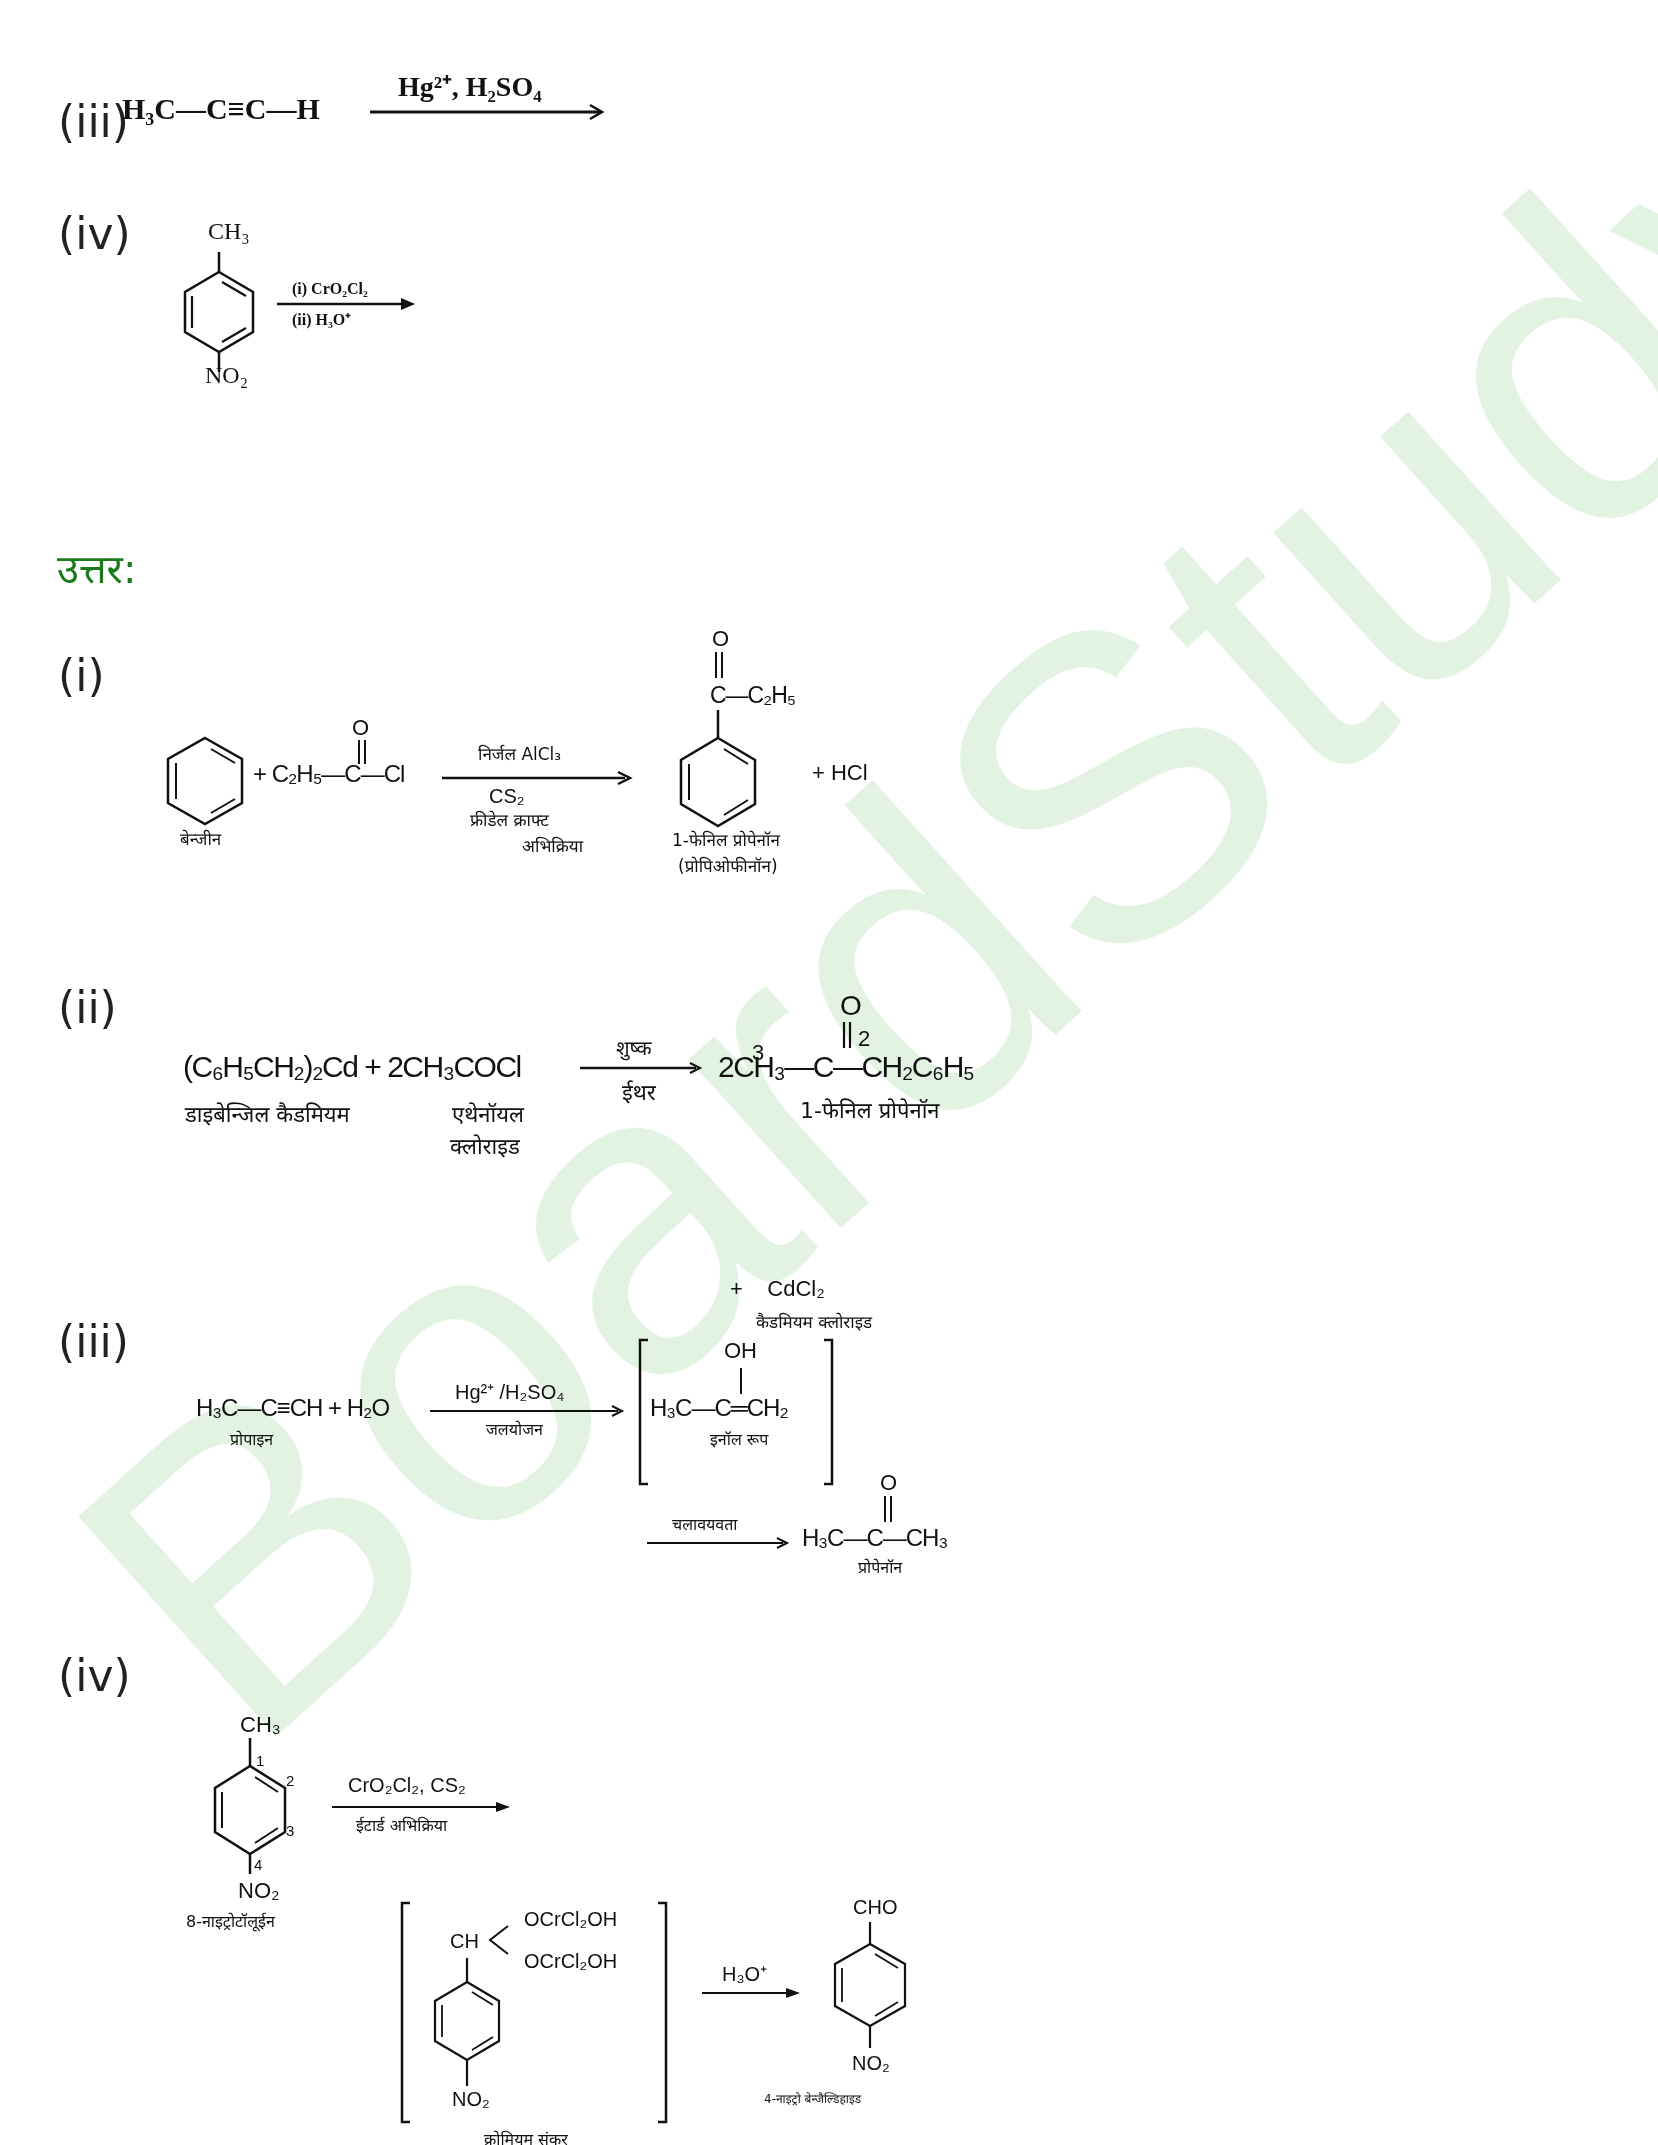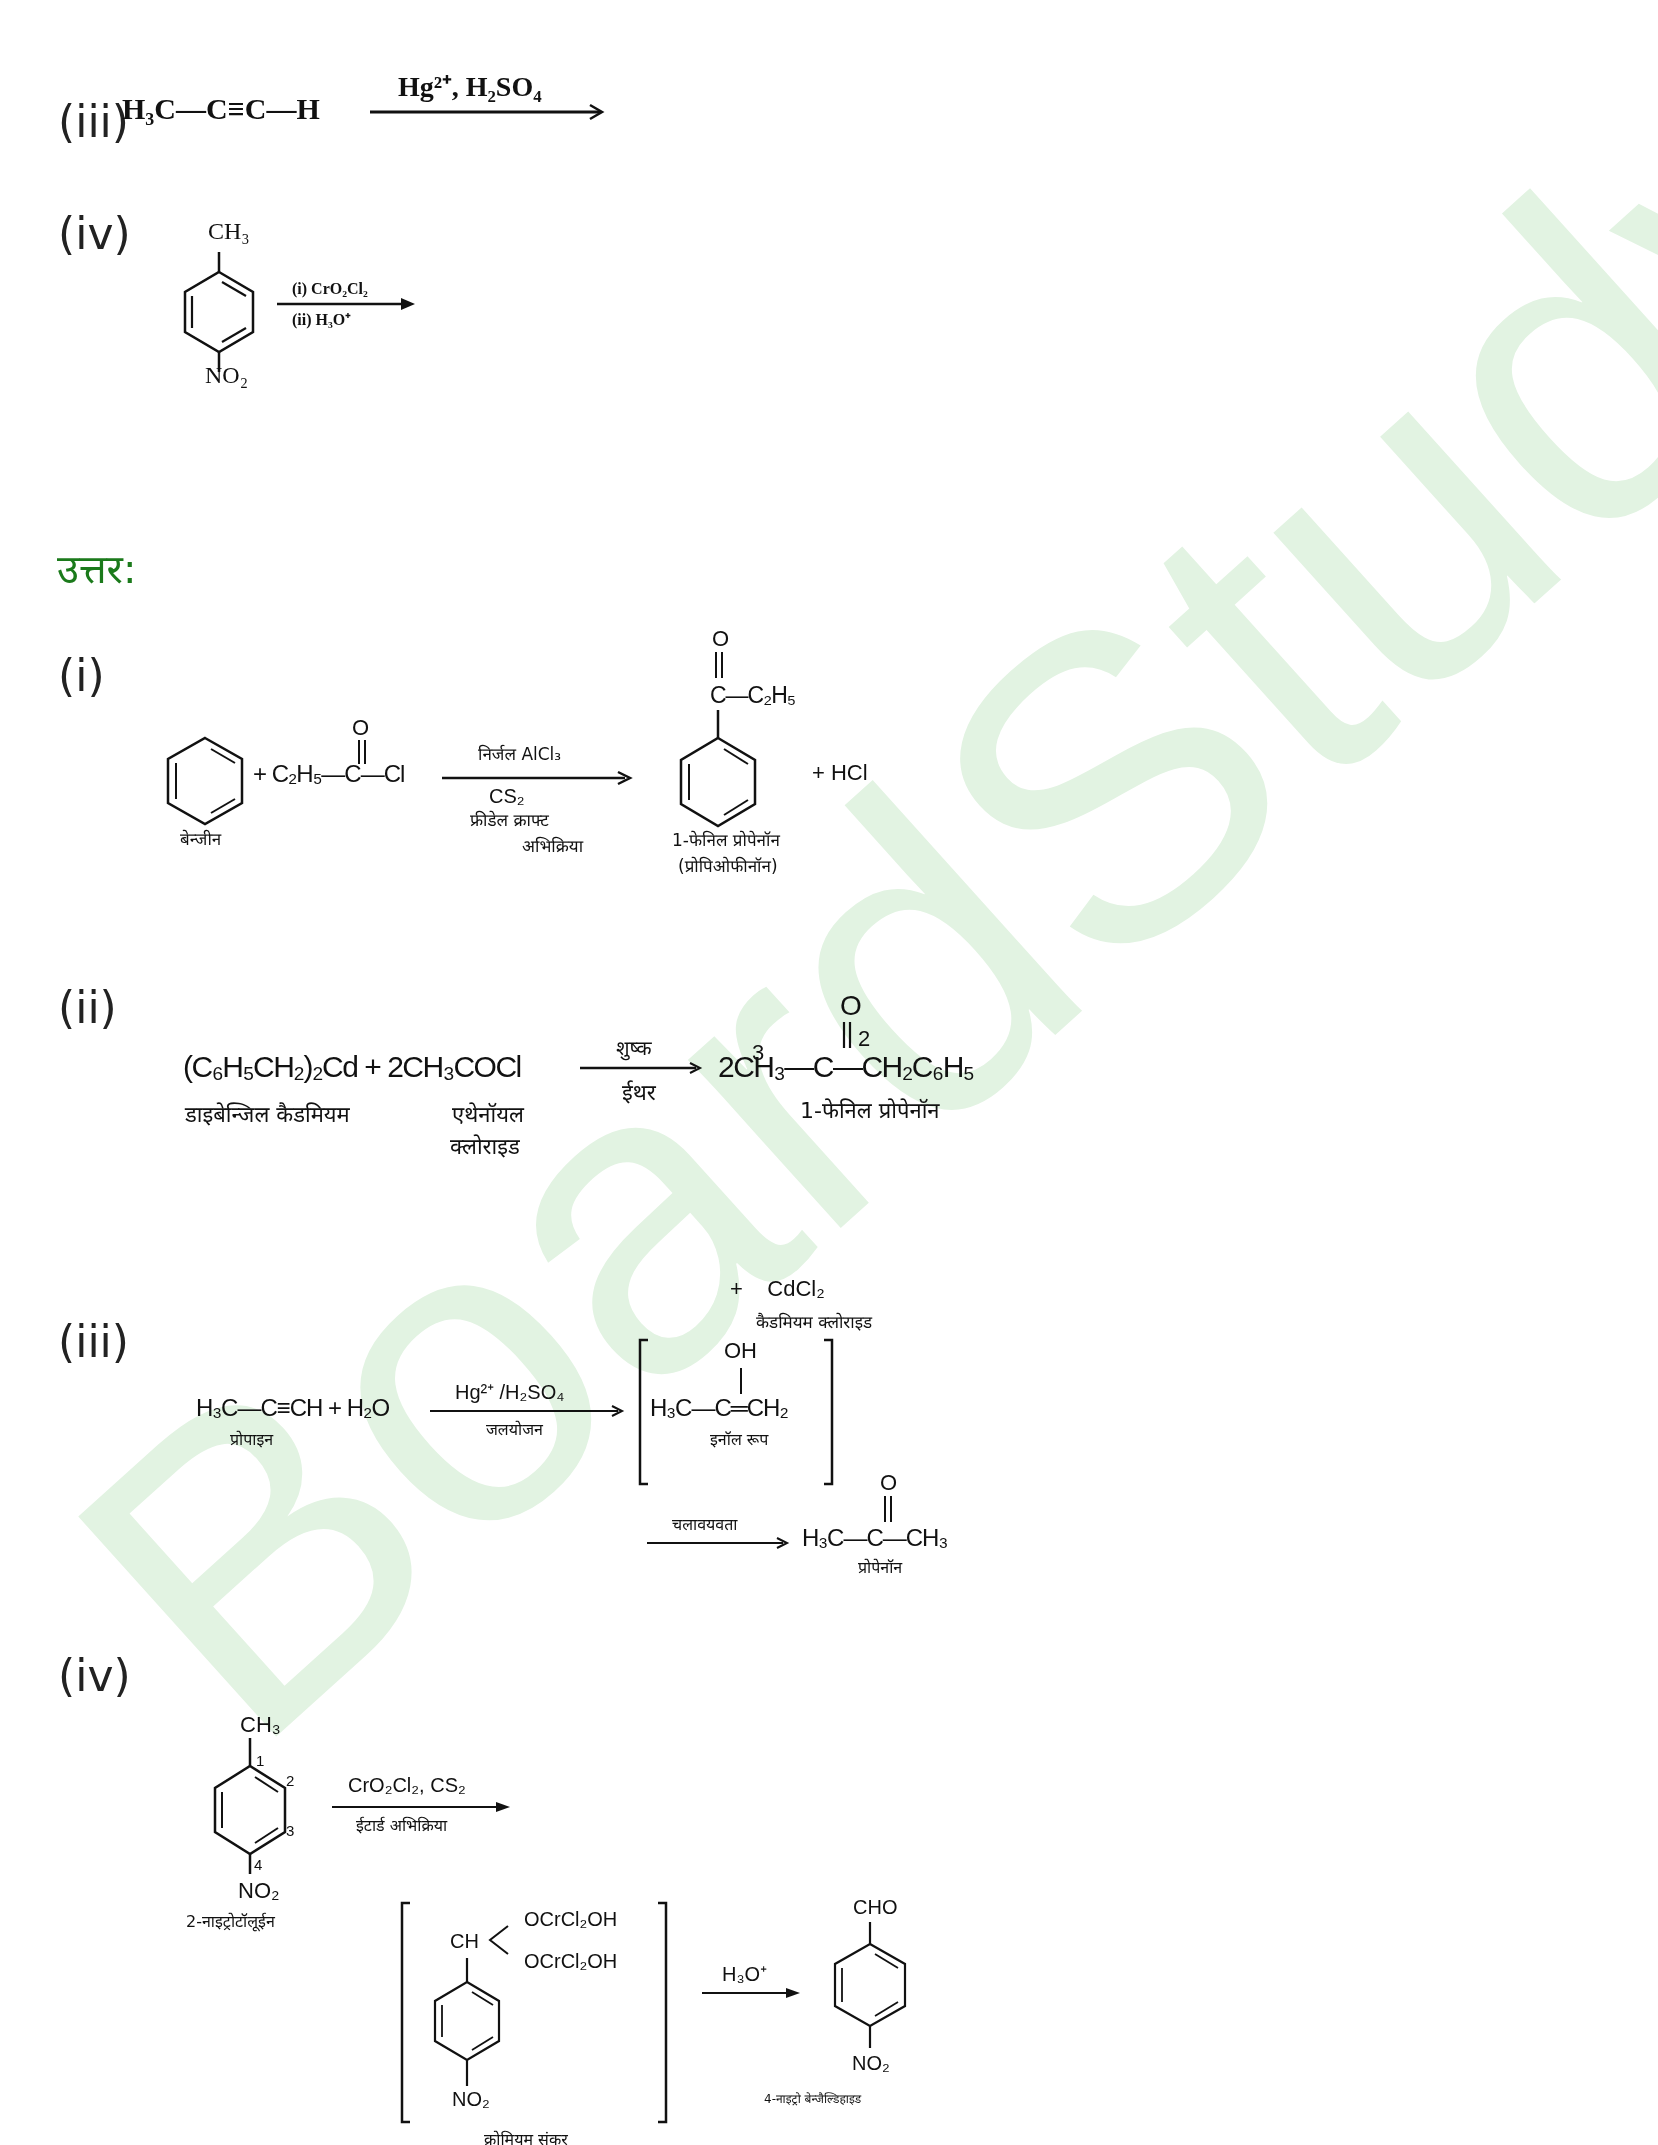--- a/index.html
+++ b/index.html
@@ -150,21 +150,21 @@
   <line x1="55" y1="41" x2="78" y2="56" stroke="#111" stroke-width="2"></line>
   <line x1="22" y1="56" x2="22" y2="92" stroke="#111" stroke-width="2"></line>
   <line x1="55" y1="107" x2="78" y2="92" stroke="#111" stroke-width="2"></line>
   <line x1="50" y1="118" x2="50" y2="138" stroke="#111" stroke-width="2.5"></line>
   <text x="56" y="30" font-size="15" fill="#111">1</text>
   <text x="86" y="50" font-size="15" fill="#111">2</text>
   <text x="86" y="100" font-size="15" fill="#111">3</text>
   <text x="54" y="134" font-size="15" fill="#111">4</text>
 </svg>
 <div class="abs chem" style="left:238px;top:1878px;font-size:22px;">NO₂</div>
-<div class="abs hi" style="left:186px;top:1910px;font-size:16px;">2-नाइट्रोटॉलूईन</div>
+<div class="abs hi" style="left:186px;top:1910px;font-size:16px;">8-नाइट्रोटॉलूईन</div>
 <div class="abs chem" style="left:348px;top:1774px;font-size:20px;">CrO₂Cl₂, CS₂</div>
 <svg class="abs" style="left:330px;top:1800px;" width="190" height="14">
   <line x1="2" y1="7" x2="172" y2="7" stroke="#111" stroke-width="2.2"></line>
   <polygon points="166,2 180,7 166,12" fill="#111"></polygon>
 </svg>
 <div class="abs hi" style="left:356px;top:1814px;font-size:16px;">ईटार्ड अभिक्रिया</div>
 
 <svg class="abs" style="left:400px;top:1900px;" width="280" height="230">
   <polyline points="10,3 2,3 2,222 10,222" fill="none" stroke="#111" stroke-width="2.5"></polyline>
   <polyline points="258,3 266,3 266,222 258,222" fill="none" stroke="#111" stroke-width="2.5"></polyline>

